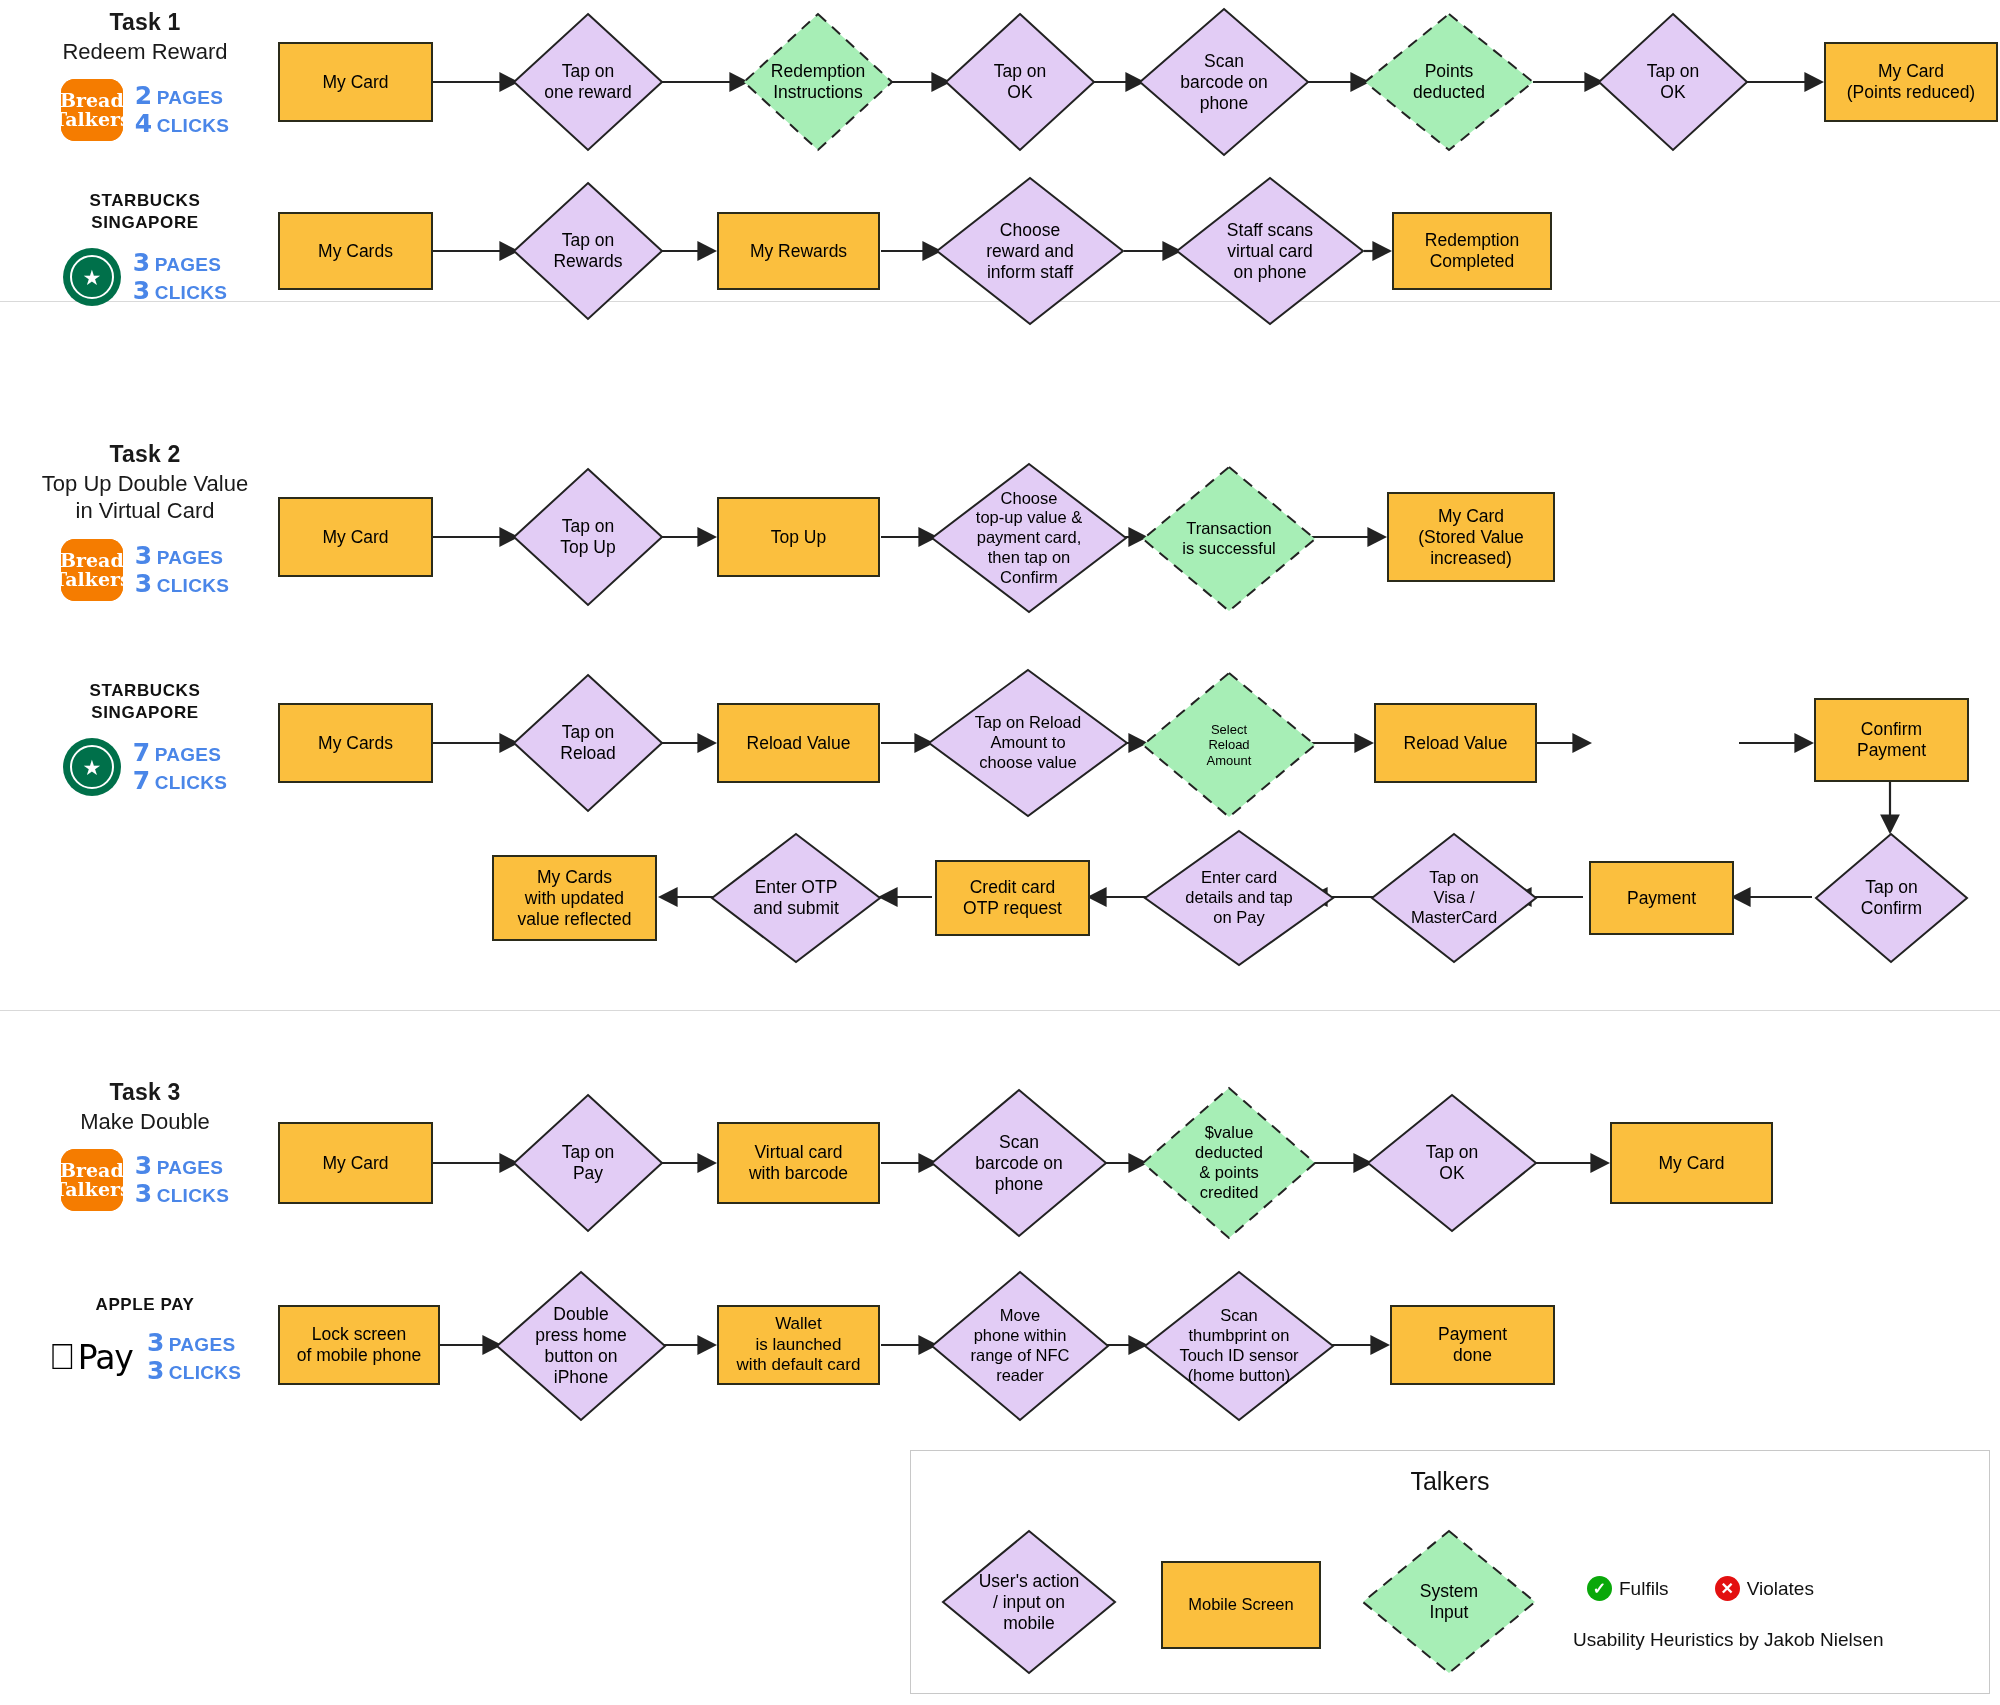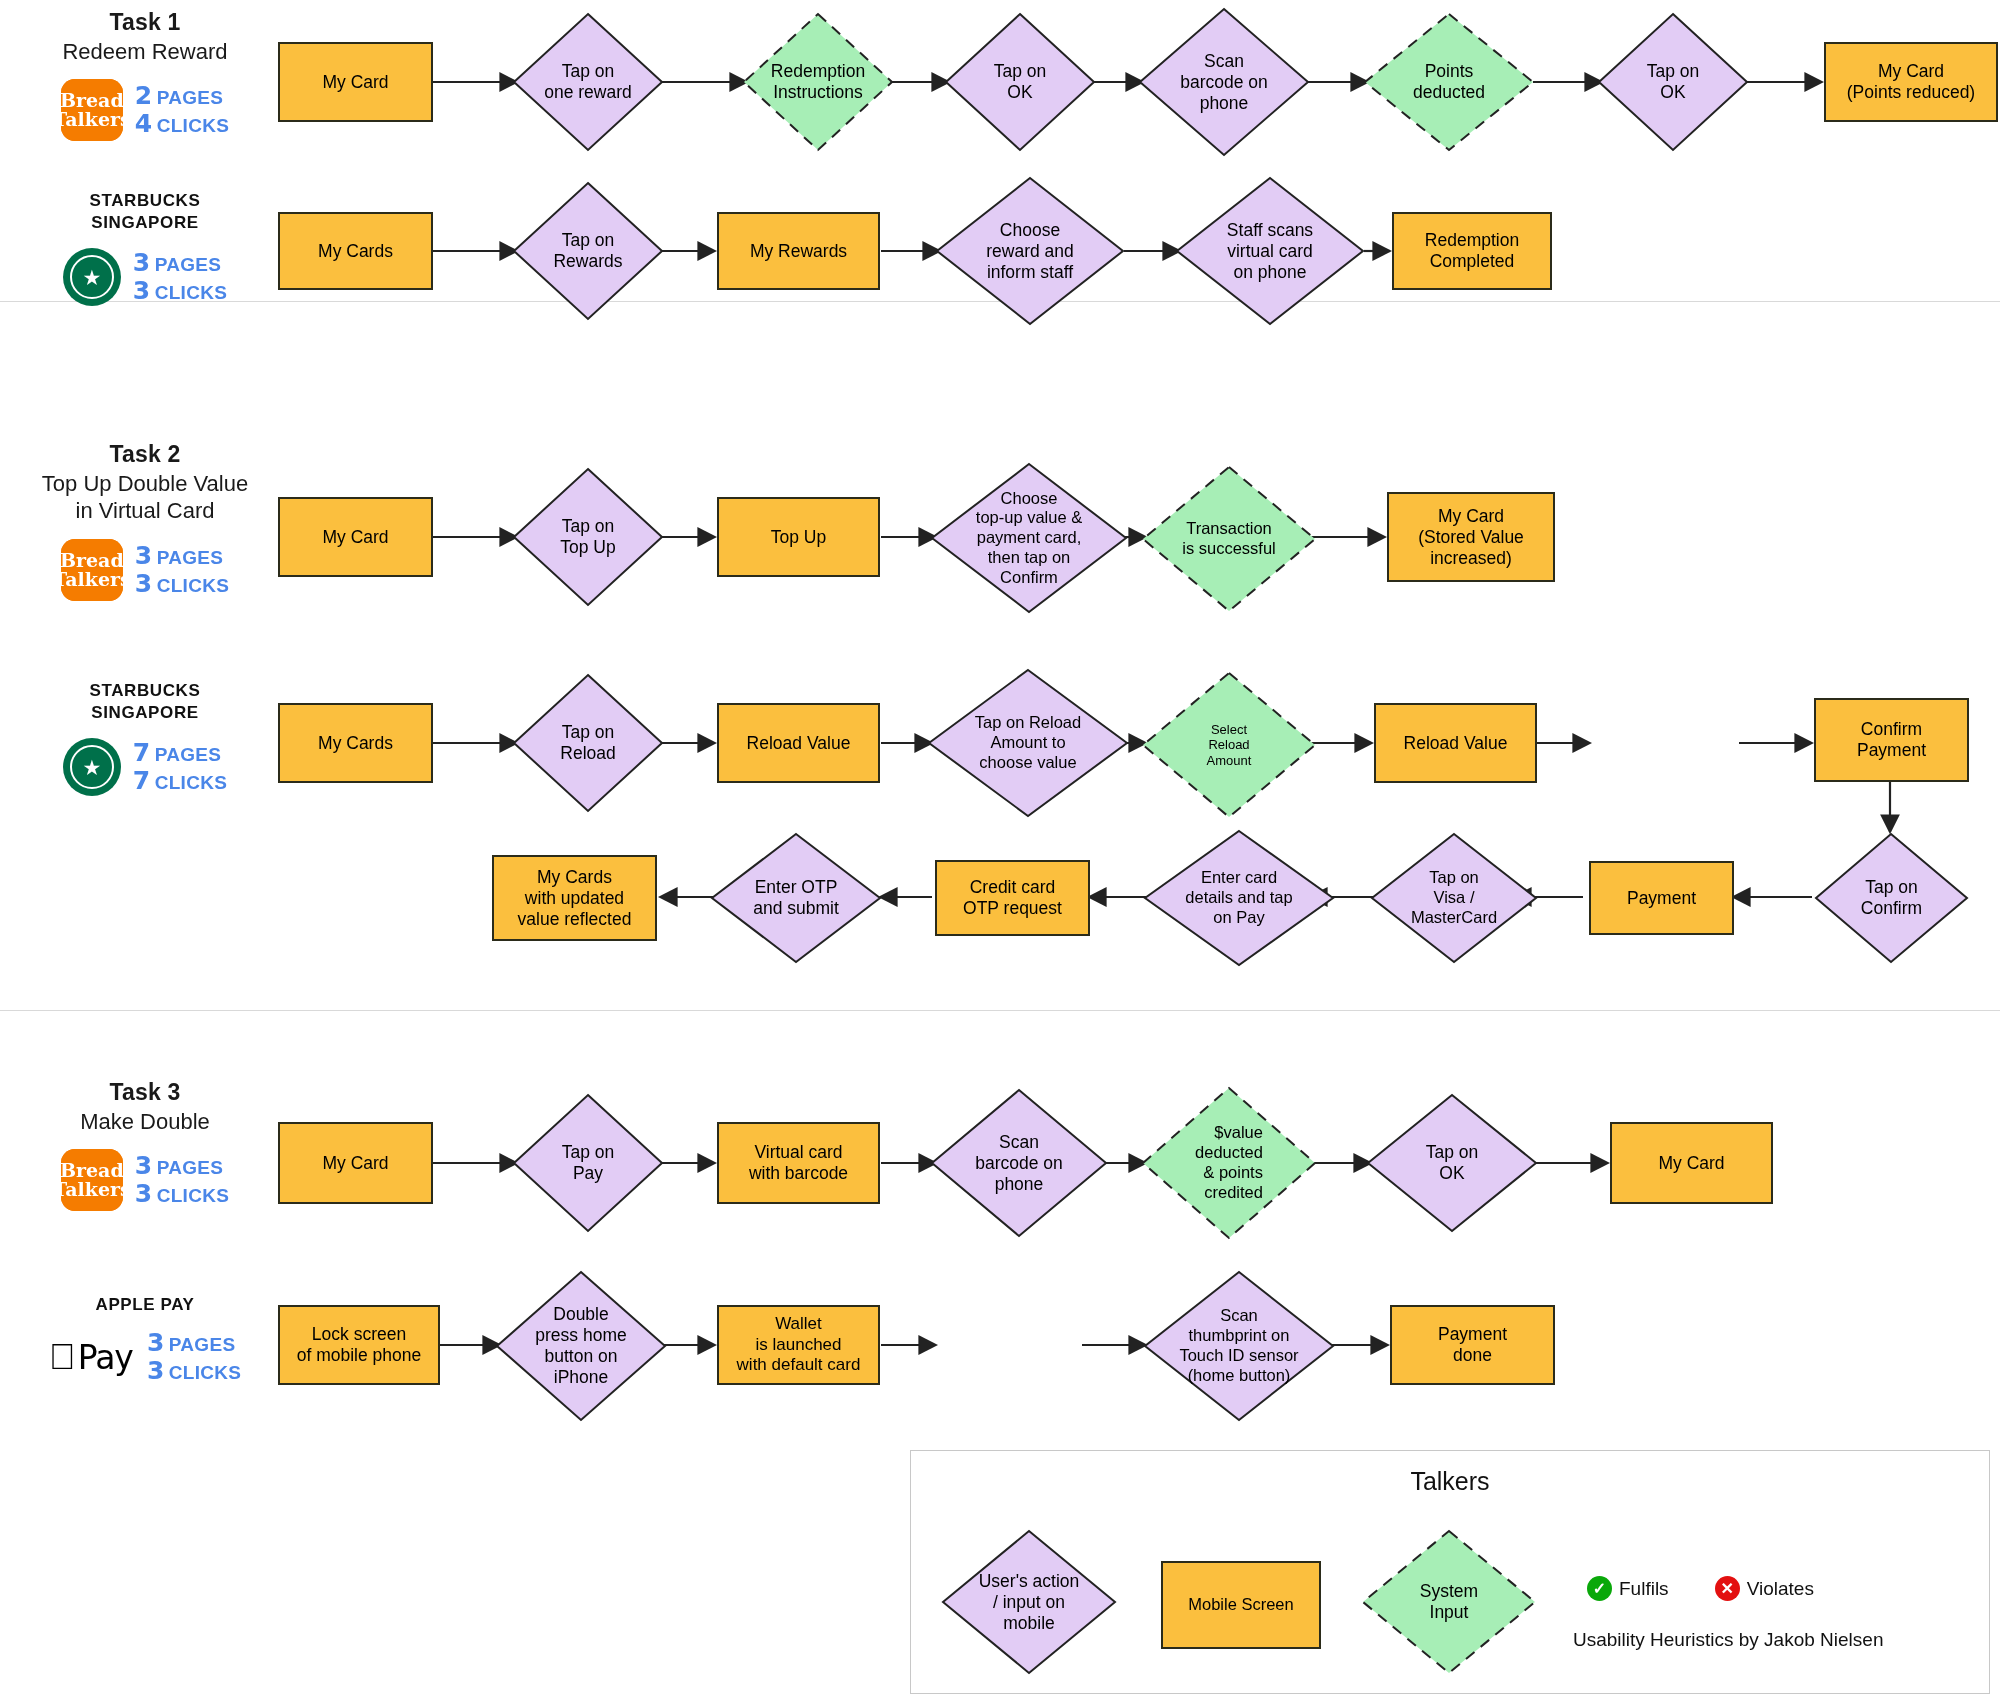--- a/index.html
+++ b/index.html
@@ -572,21 +572,21 @@
       </svg>
     <span class="lbl">Scan
 barcode on
 phone</span>
     </div>
 
   <div class="diamond-wrap" style="left:1141px; top:1086px; width:176px; height:154px;">
     <svg width="176" height="154">
         <polygon points="88,2 174,77 88,152 2,77" fill="#a7eeb6" stroke="#222" stroke-width="2" stroke-dasharray="11,8"></polygon>
       </svg>
-    <span class="lbl" style="font-size:16.5px;text-align:right;">$value
+    <span class="lbl" style="font-size:16.5px;">$value
 deducted
 &amp; points
 credited</span>
     </div>
 
   <div class="diamond-wrap" style="left:1366px; top:1093px; width:172px; height:140px;">
     <svg width="172" height="140">
         <polygon points="86,2 170,70 86,138 2,70" fill="#e2ccf5" stroke="#222" stroke-width="2"></polygon>
       </svg>
     <span class="lbl">Tap on
@@ -611,20 +611,29 @@
 button on
 iPhone</span>
     </div>
 
   <div class="node rect" style="left:717px; top:1305px; width:163px; height:80px;">
     <span class="lbl" style="font-size:17px;">Wallet
 is launched
 with default card</span>
     </div>
 
+  <div class="diamond-wrap" style="left:930px; top:1270px; width:180px; height:152px;">
+    <svg width="180" height="152">
+        <polygon points="90,2 178,76 90,150 2,76" fill="#e2ccf5" stroke="#222" stroke-width="2"></polygon>
+      </svg>
+    <span class="lbl" style="font-size:16.5px;">Move
+phone within
+range of NFC
+reader</span>
+    </div>
 
   <div class="diamond-wrap" style="left:1143px; top:1270px; width:192px; height:152px;">
     <svg width="192" height="152">
         <polygon points="96,2 190,76 96,150 2,76" fill="#e2ccf5" stroke="#222" stroke-width="2"></polygon>
       </svg>
     <span class="lbl" style="font-size:16.5px;">Scan
 thumbprint on
 Touch ID sensor
 (home button)</span>
     </div>

